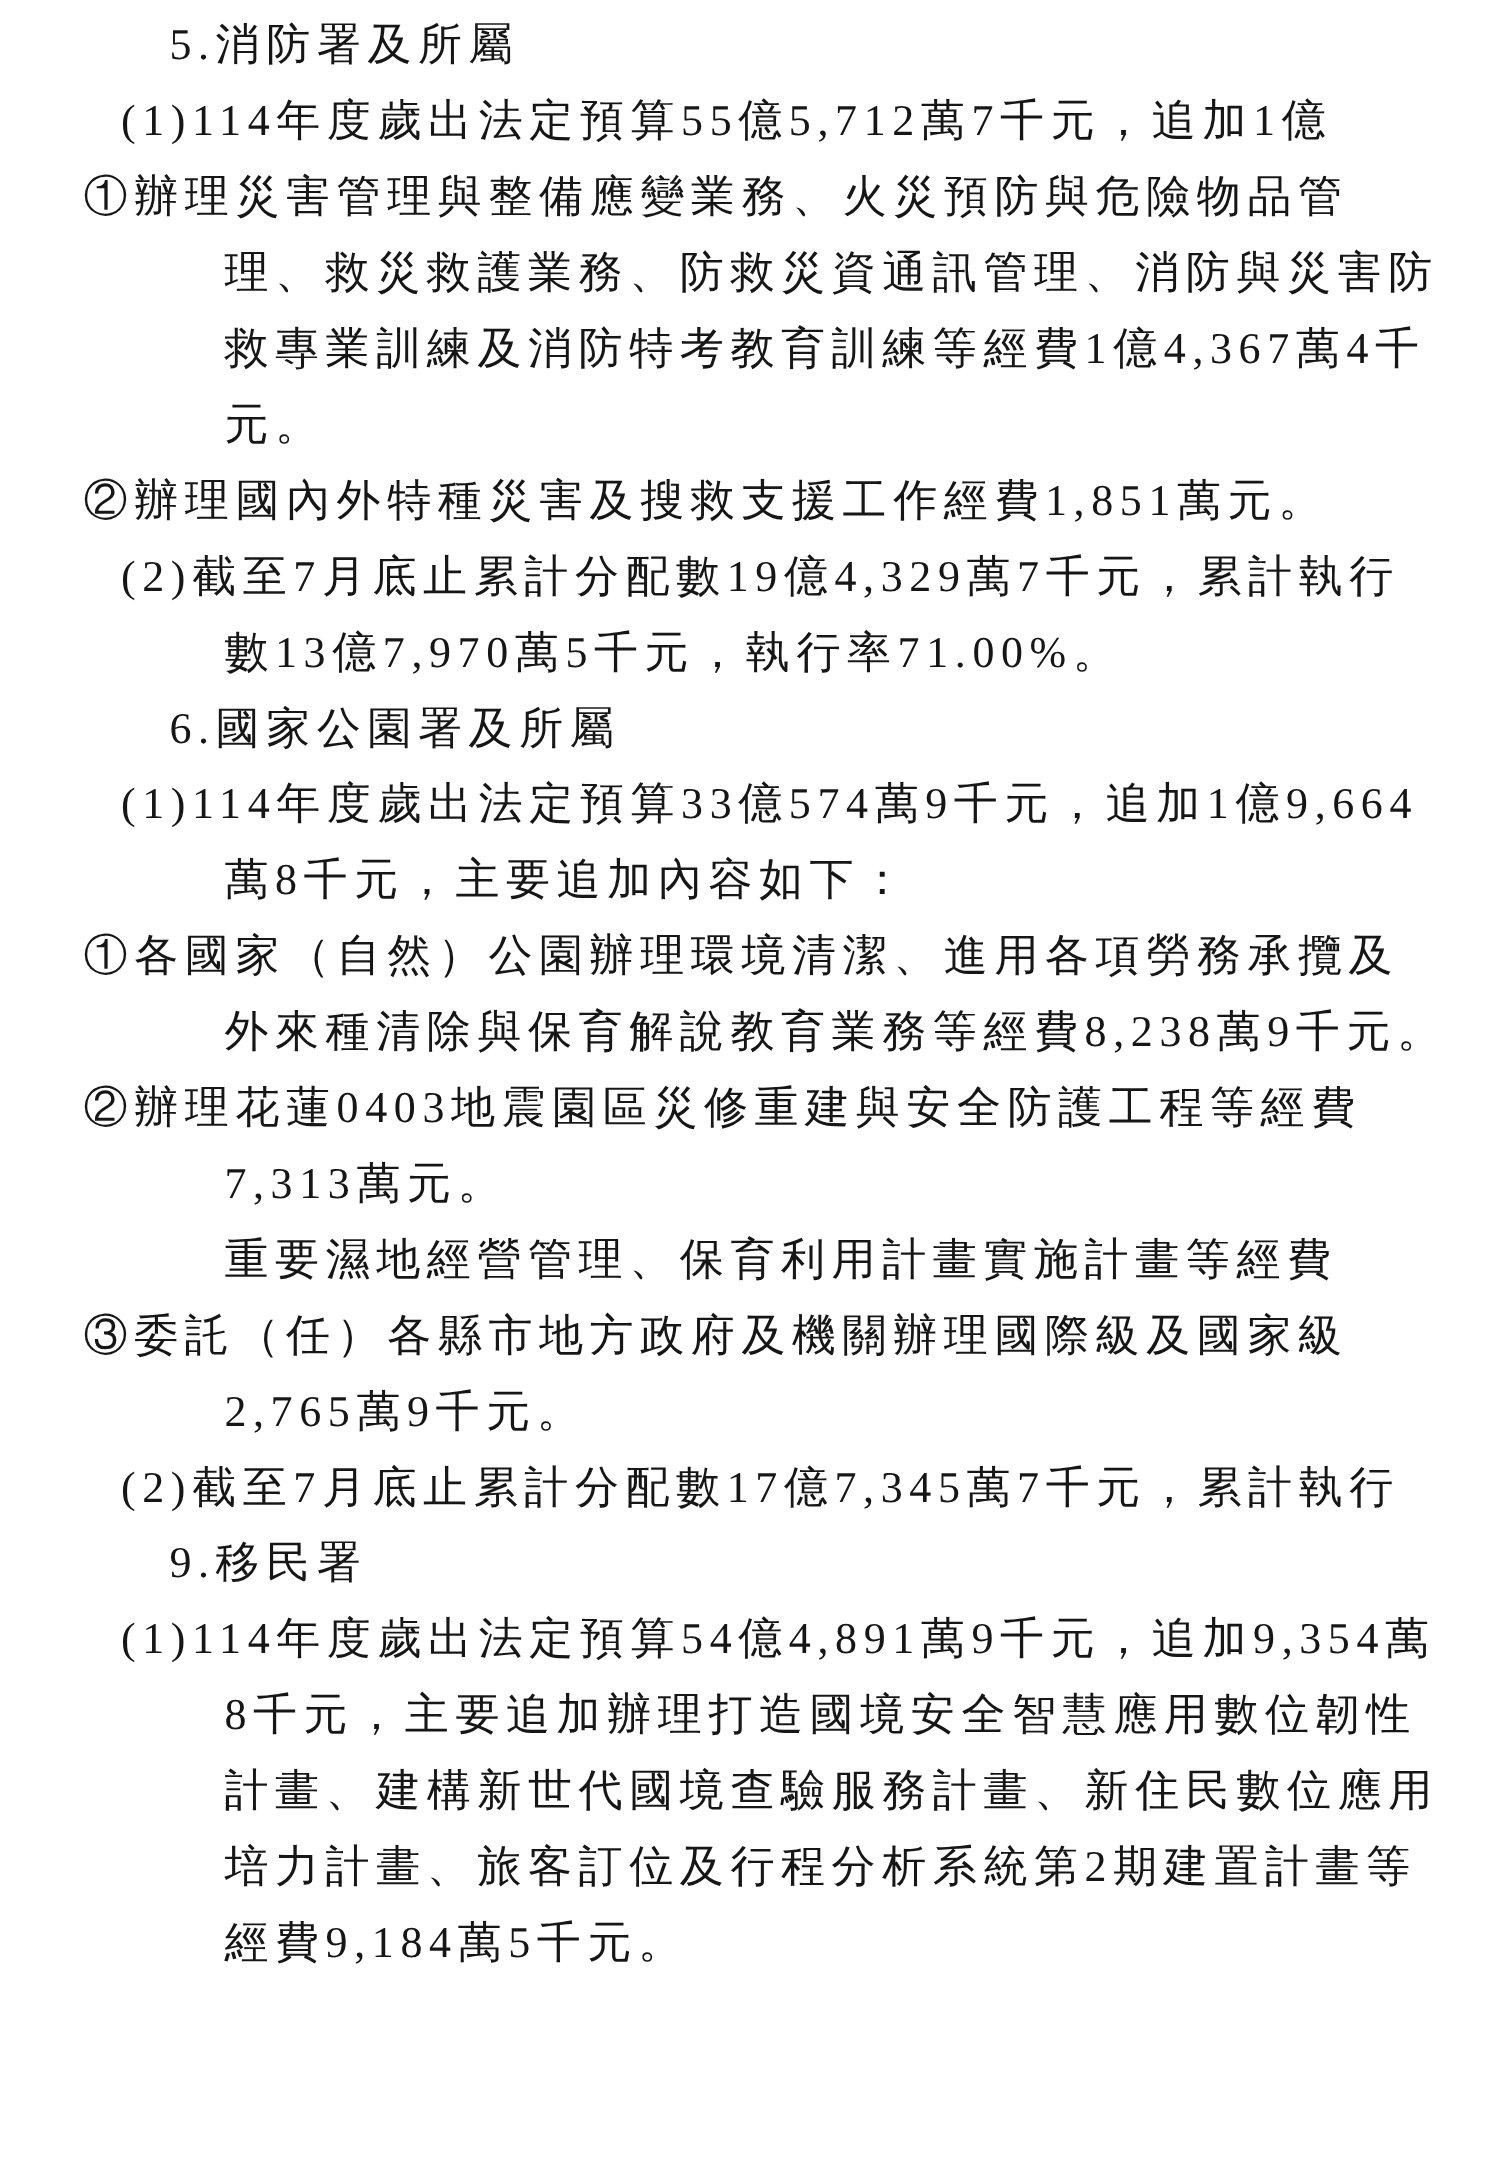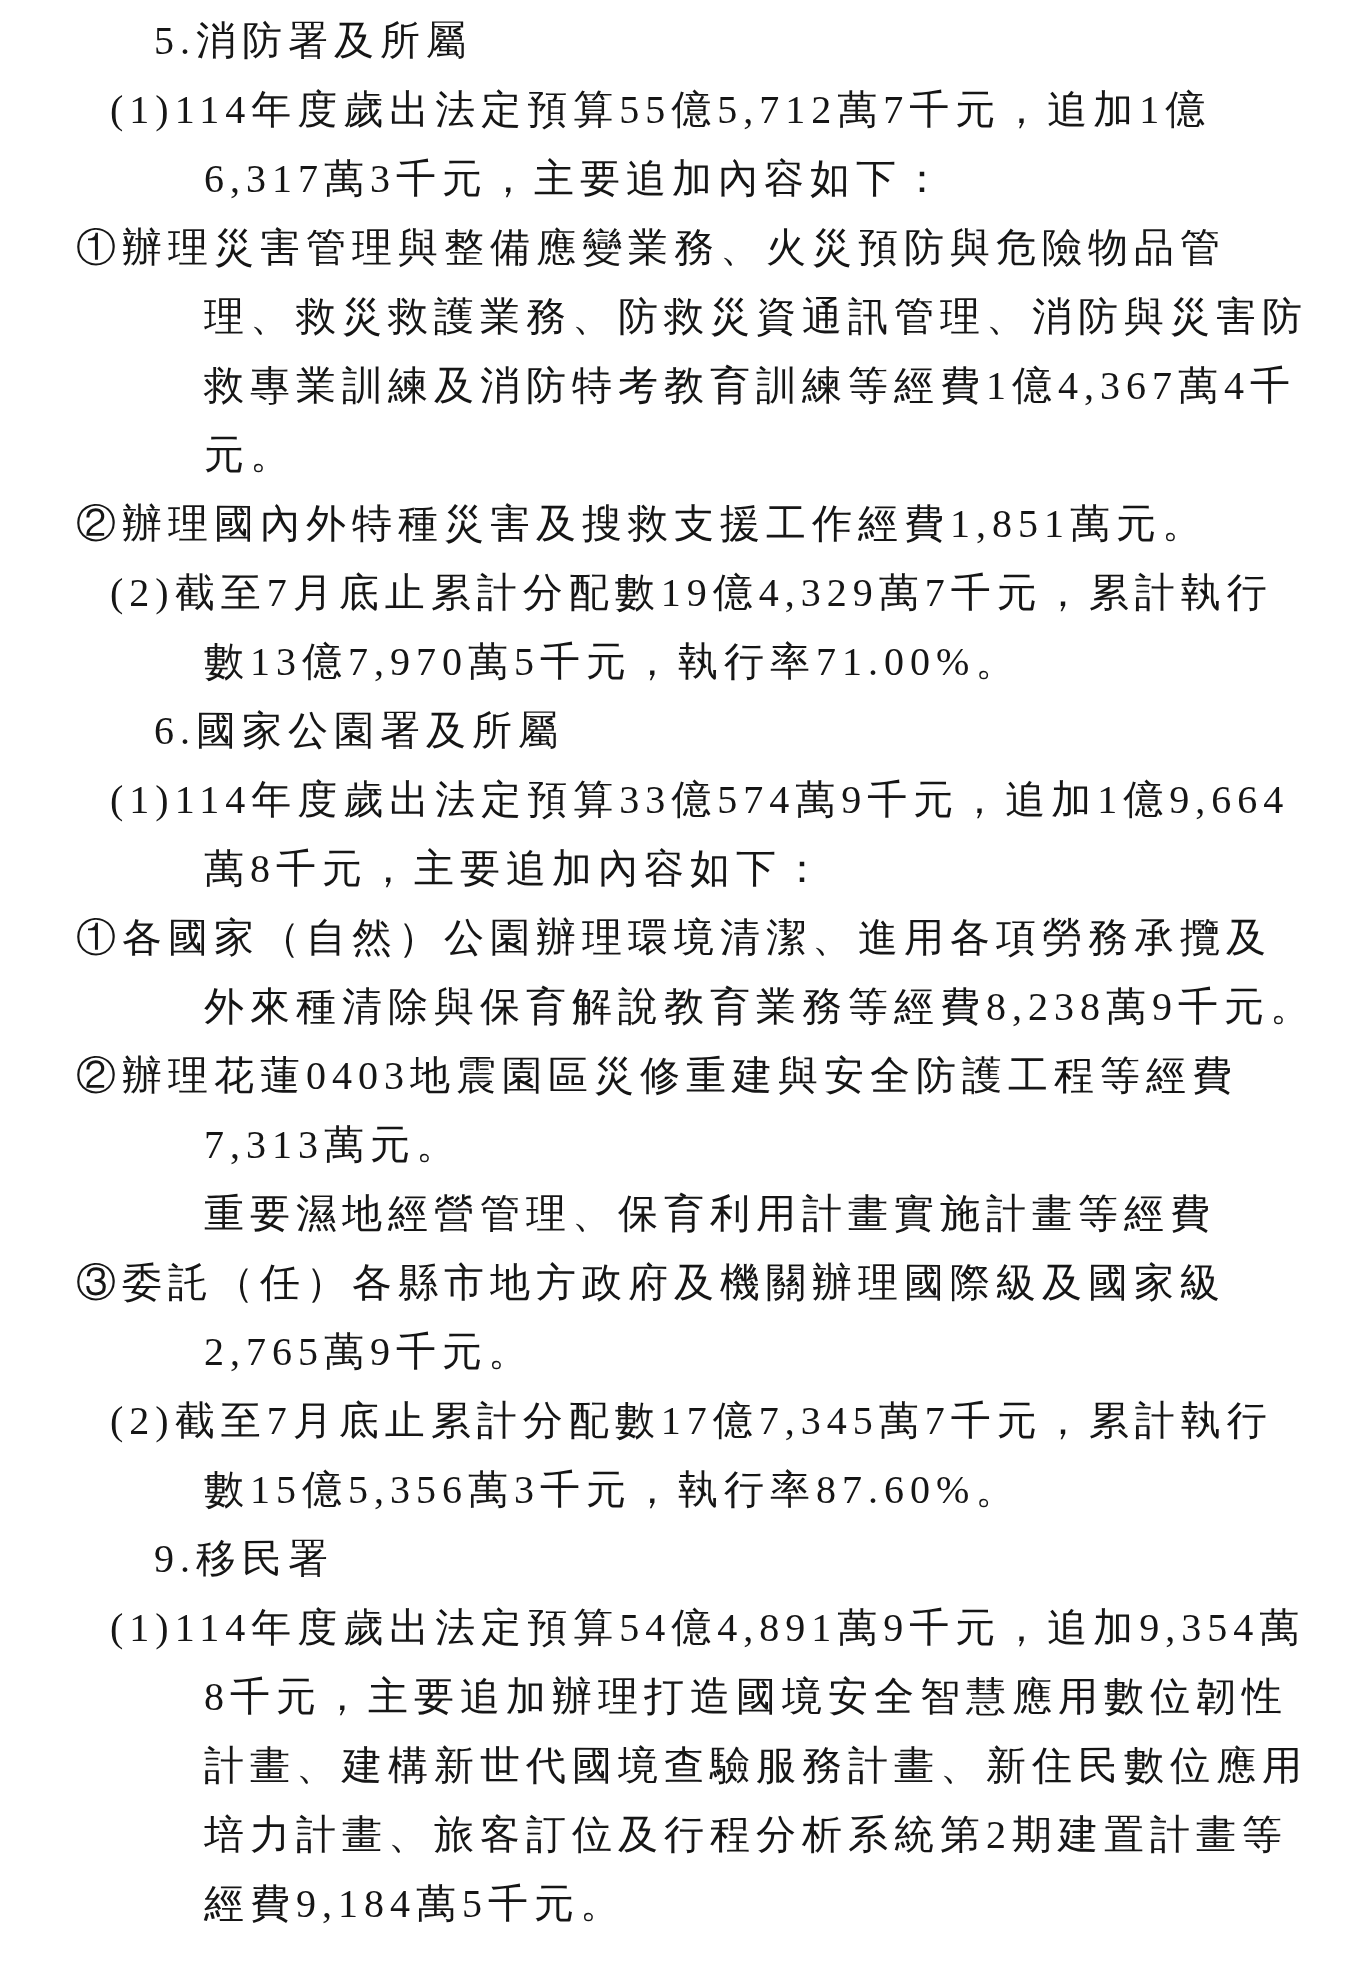--- a/index.html
+++ b/index.html
@@ -33,40 +33,38 @@
   .lv-c { padding-left: 76px; }  
   .lv-t { padding-left: 204px; }  
 </style>
 </head>
 <body>
 
 <div class="page">
   <div class="doc">
     <div class="line lv-h">5.消防署及所屬</div>
     <div class="line lv-s">(1)114年度歲出法定預算55億5,712萬7千元，追加1億</div>
-    <div class="line lv-t">6,317萬3千元，主要追加內容如下：</div>
     <div class="line lv-c">①辦理災害管理與整備應變業務、火災預防與危險物品管</div>
     <div class="line lv-t">理、救災救護業務、防救災資通訊管理、消防與災害防</div>
     <div class="line lv-t">救專業訓練及消防特考教育訓練等經費1億4,367萬4千</div>
     <div class="line lv-t">元。</div>
     <div class="line lv-c">②辦理國內外特種災害及搜救支援工作經費1,851萬元。</div>
     <div class="line lv-s">(2)截至7月底止累計分配數19億4,329萬7千元，累計執行</div>
     <div class="line lv-t">數13億7,970萬5千元，執行率71.00%。</div>
     <div class="line lv-h">6.國家公園署及所屬</div>
     <div class="line lv-s">(1)114年度歲出法定預算33億574萬9千元，追加1億9,664</div>
     <div class="line lv-t">萬8千元，主要追加內容如下：</div>
     <div class="line lv-c">①各國家（自然）公園辦理環境清潔、進用各項勞務承攬及</div>
     <div class="line lv-t">外來種清除與保育解說教育業務等經費8,238萬9千元。</div>
     <div class="line lv-c">②辦理花蓮0403地震園區災修重建與安全防護工程等經費</div>
     <div class="line lv-t">7,313萬元。</div>
     <div class="line lv-t">重要濕地經營管理、保育利用計畫實施計畫等經費</div>
     <div class="line lv-c">③委託（任）各縣市地方政府及機關辦理國際級及國家級</div>
     <div class="line lv-t">2,765萬9千元。</div>
     <div class="line lv-s">(2)截至7月底止累計分配數17億7,345萬7千元，累計執行</div>
-    <div class="line lv-t">數15億5,356萬3千元，執行率87.60%。</div>
     <div class="line lv-h">9.移民署</div>
     <div class="line lv-s">(1)114年度歲出法定預算54億4,891萬9千元，追加9,354萬</div>
     <div class="line lv-t">8千元，主要追加辦理打造國境安全智慧應用數位韌性</div>
     <div class="line lv-t">計畫、建構新世代國境查驗服務計畫、新住民數位應用</div>
     <div class="line lv-t">培力計畫、旅客訂位及行程分析系統第2期建置計畫等</div>
     <div class="line lv-t">經費9,184萬5千元。</div>
   </div>
 </div>
 
 </body></html>

